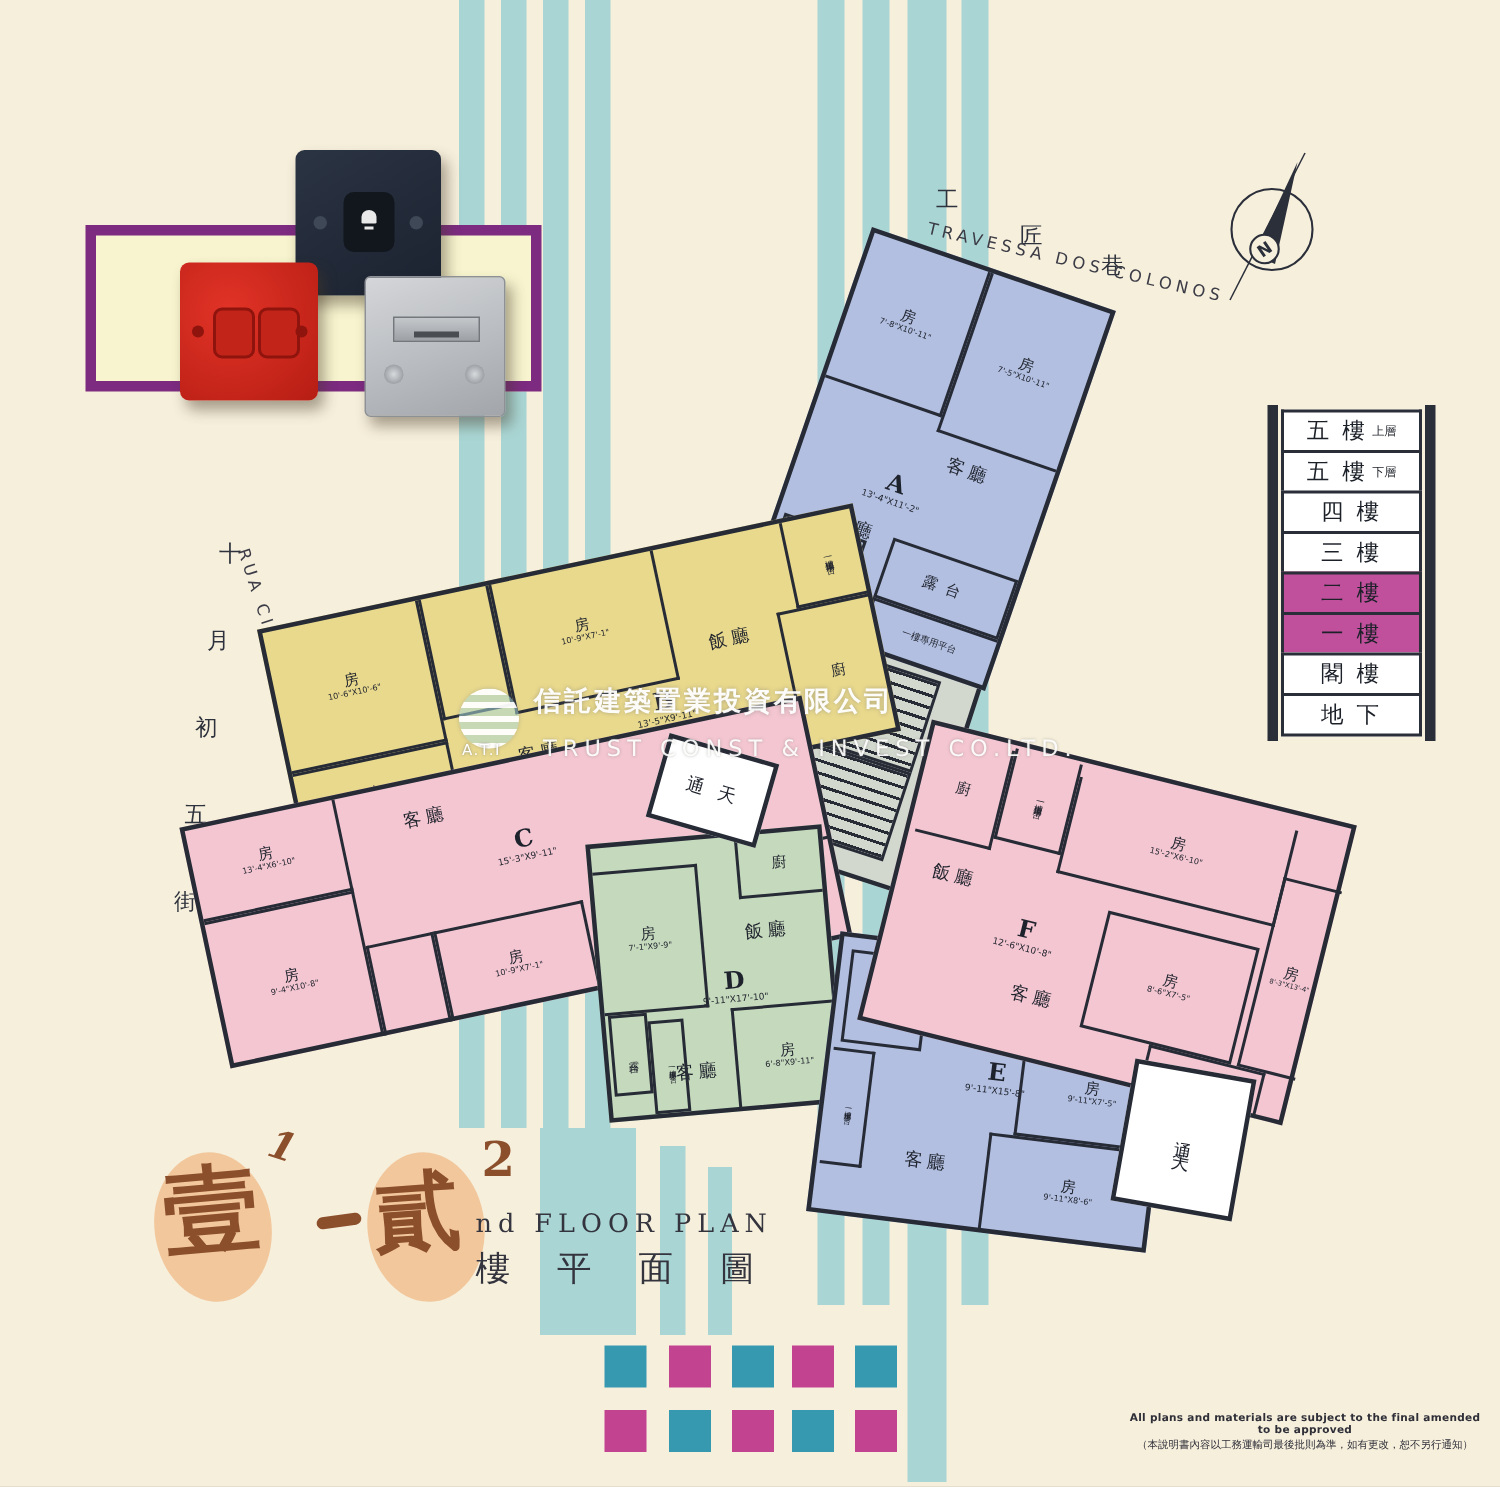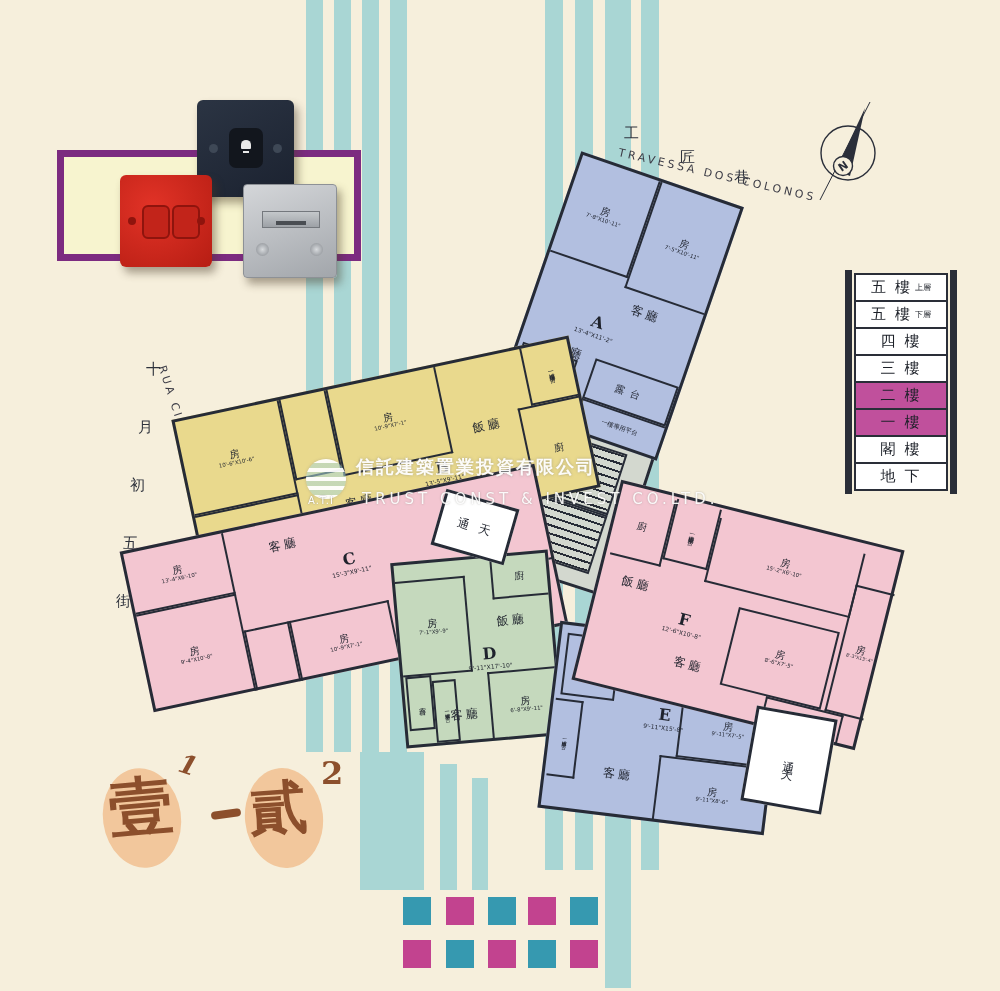--- a/index.html
+++ b/index.html
@@ -339,27 +339,33 @@
   </div>
 
   <div id="title">
     <div class="blob" style="left:8px;top:12px;transform:rotate(-8deg)"></div>
     <span class="callig" style="left:14px;top:8px;font-size:64px;transform:rotate(-5deg)">壹</span>
     <span class="callig" style="left:84px;top:-6px;font-size:26px;font-style:italic;transform:rotate(18deg)">1</span>
     <div style="position:absolute;left:116px;top:54px;width:30px;height:8px;background:#8c4f2c;border-radius:4px;transform:rotate(-8deg)"></div>
     <div class="blob" style="left:150px;top:12px;transform:rotate(-6deg)"></div>
     <span class="callig" style="left:154px;top:14px;font-size:58px;transform:rotate(-4deg)">貳</span>
     <span class="callig" style="left:226px;top:-2px;font-size:32px">2</span>
+    <div id="title-en">nd FLOOR PLAN</div>
+    <div id="title-cn">樓 平 面 圖</div>
   </div>
 
   <div class="sq t" style="left:403px;top:897px"></div>
   <div class="sq m" style="left:446px;top:897px"></div>
   <div class="sq t" style="left:488px;top:897px"></div>
   <div class="sq m" style="left:528px;top:897px"></div>
   <div class="sq t" style="left:570px;top:897px"></div>
   <div class="sq m" style="left:403px;top:940px"></div>
   <div class="sq t" style="left:446px;top:940px"></div>
   <div class="sq m" style="left:488px;top:940px"></div>
   <div class="sq t" style="left:528px;top:940px"></div>
   <div class="sq m" style="left:570px;top:940px"></div>
 
+  <div id="disclaimer">
+    <div class="en">All plans and materials are subject to the final amended to be approved</div>
+    <div class="cn">（本說明書內容以工務運輸司最後批則為準，如有更改，恕不另行通知）</div>
+  </div>
 
 </div>
 
 </body></html>

